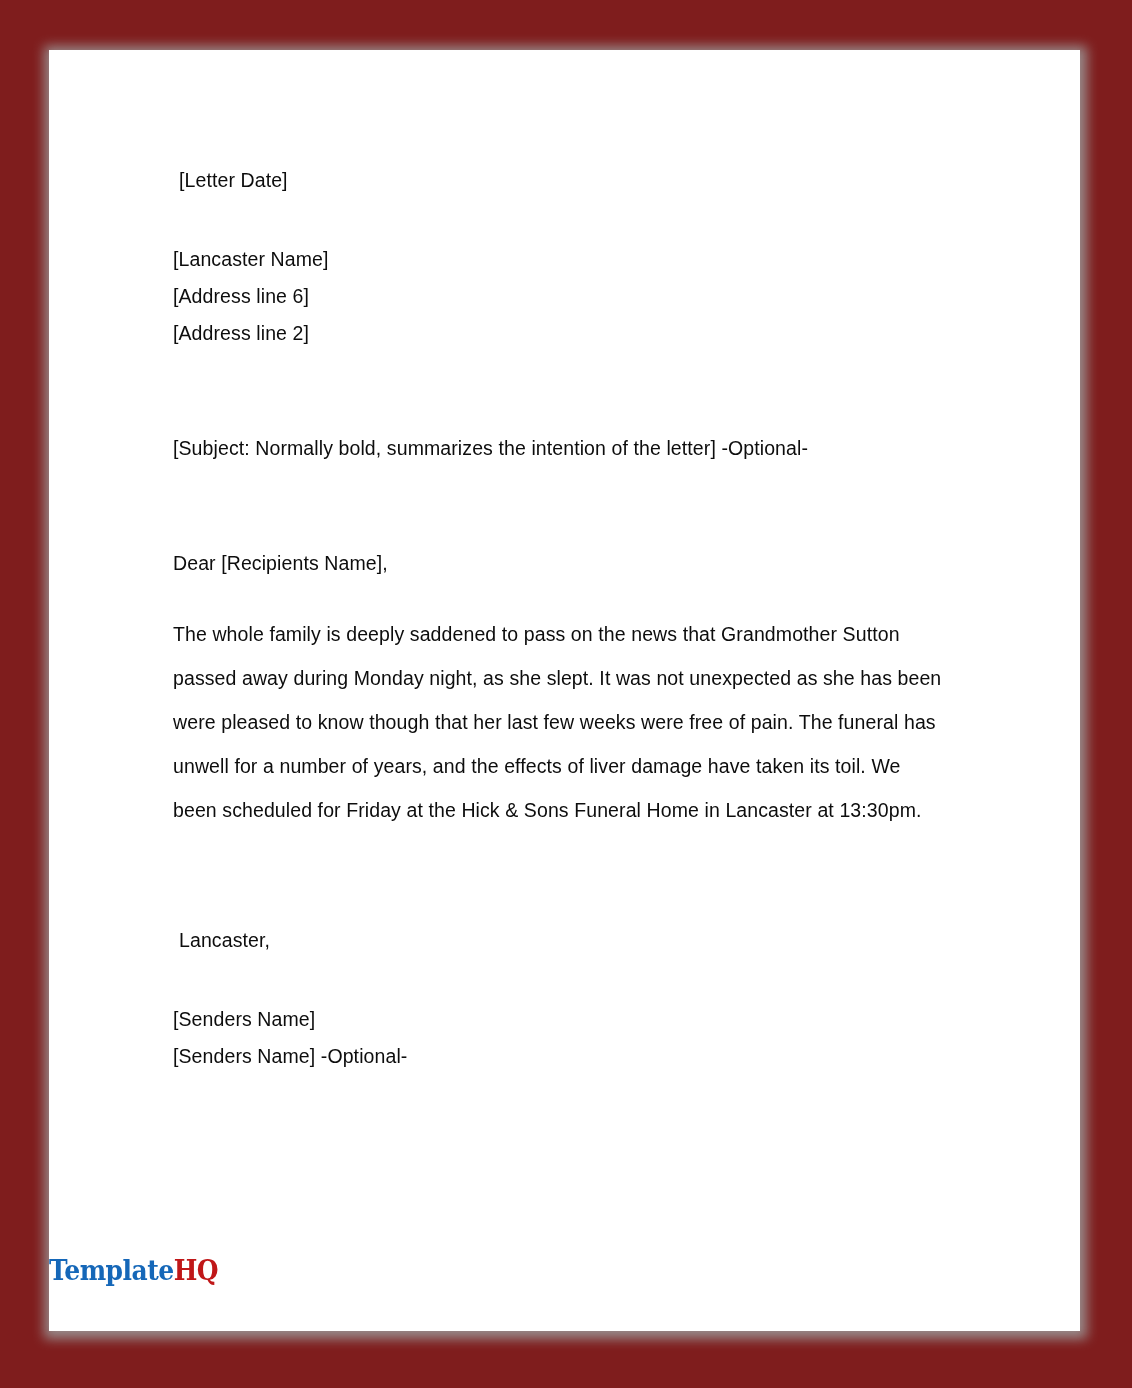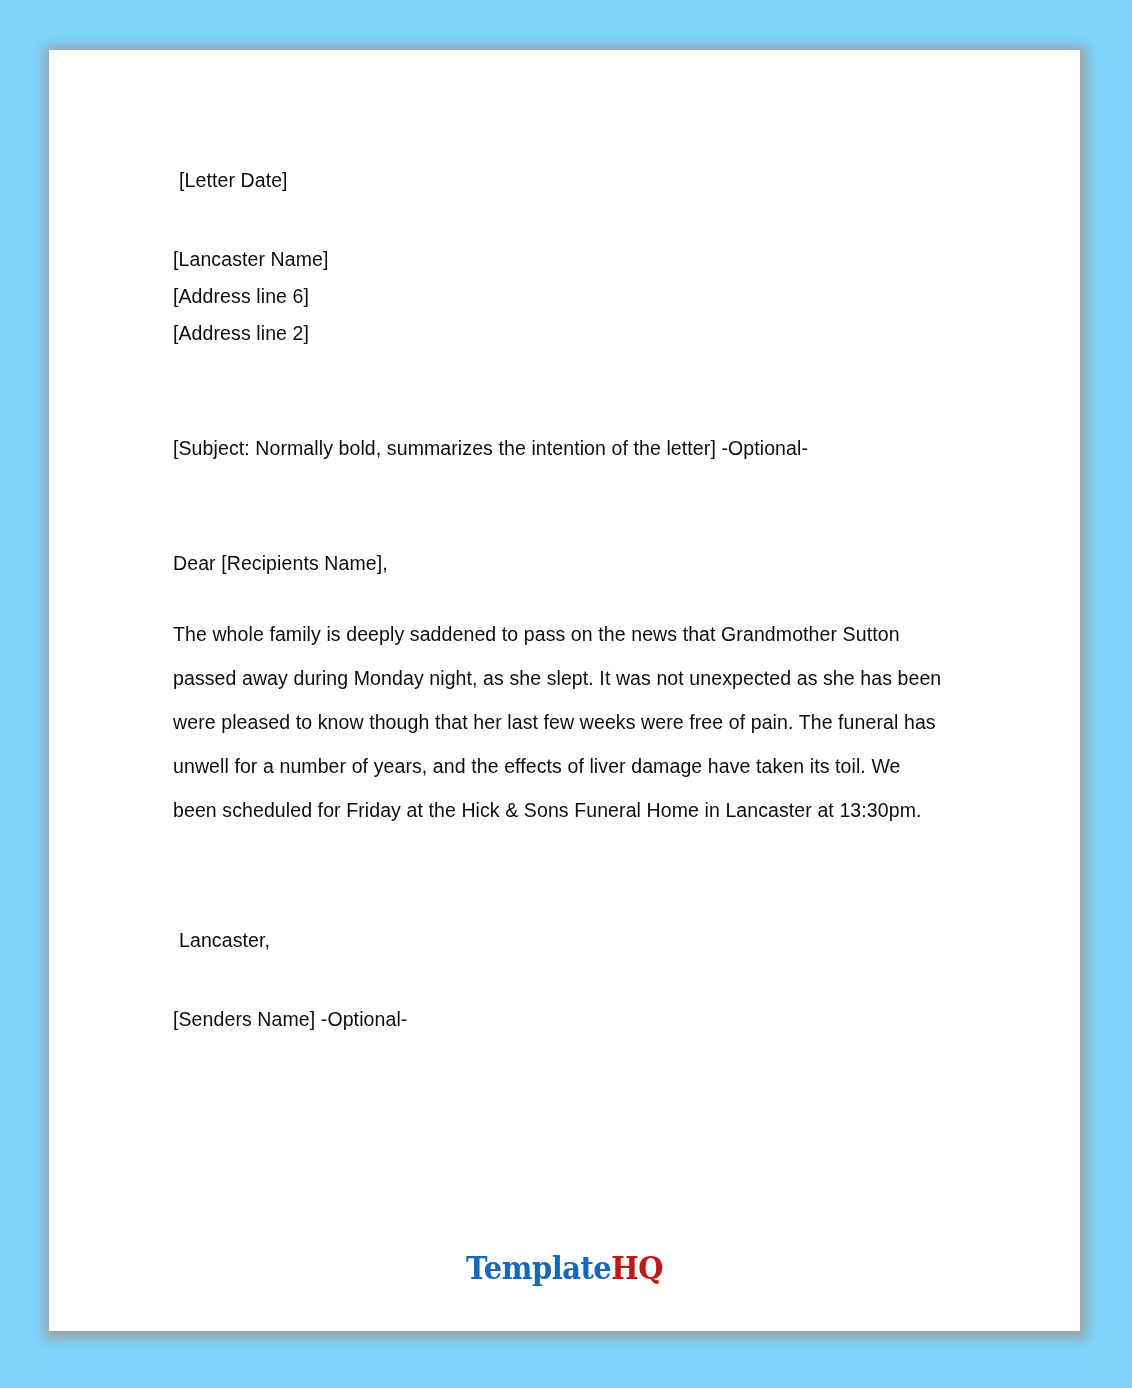--- a/index.html
+++ b/index.html
@@ -10,21 +10,21 @@
     width: 1132px;
     height: 1388px;
     background: #ffffff;
     font-family: "Liberation Sans", sans-serif;
     overflow: hidden;
   }
   .stage {
     position: relative;
     width: 1132px;
     height: 1388px;
-    background: #7dd3fc;
+    background: #7f1d1d;
   }
   
   .page-shadow {
     position: absolute;
     left: 44px;
     top: 46px;
     width: 1043px;
     height: 1293px;
     background: #9b9b9b;
     filter: blur(6px);
@@ -59,24 +59,24 @@
   .gap-md { height: 30px; }
   .gap-body { height: 90px; }
   .body-para .line {
     line-height: 44px;
   }
   .footer-logo {
     position: absolute;
     left: 0;
     right: 0;
     bottom: 46px;
-    text-align: center;
+    text-align: left;
     font-family: "DejaVu Serif", serif;
     font-weight: bold;
-    font-size: 29px;
+    font-size: 25px;
     letter-spacing: -0.5px;
     white-space: nowrap;
   }
   .logo-a { color: #1567b8; }
   .logo-b { color: #c01718; }
   .logo-wrap {
     display: inline-block;
     transform: scaleY(1.12);
   }
 </style>
@@ -116,20 +116,21 @@
         <div class="line">unwell for a number of years, and the effects of liver damage have taken its toil. We</div>
         <div class="line">been scheduled for Friday at the Hick &amp; Sons Funeral Home in Lancaster at 13:30pm.</div>
       </div>
 
       <div class="gap-body"></div>
 
       <div class="line indent">Lancaster,</div>
 
       <div class="gap-lg"></div>
 
+      <div class="line">[Senders Name]</div>
       <div class="line">[Senders Name] -Optional-</div>
 
     </div>
 
     <div class="footer-logo">
       <span class="logo-wrap"><span class="logo-a">Template</span><span class="logo-b">HQ</span></span>
     </div>
 
   </div>
 </div>

